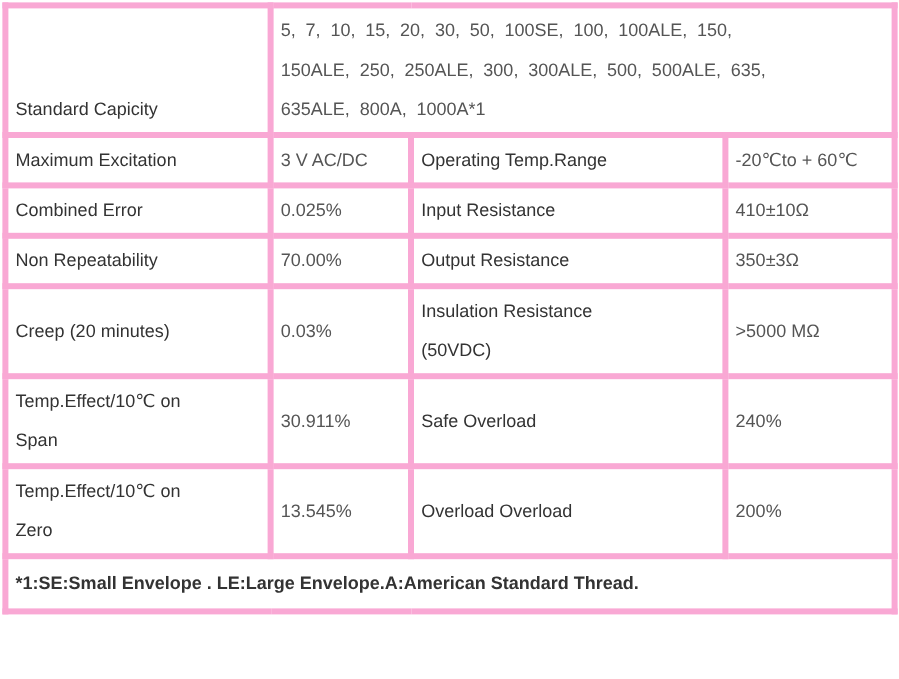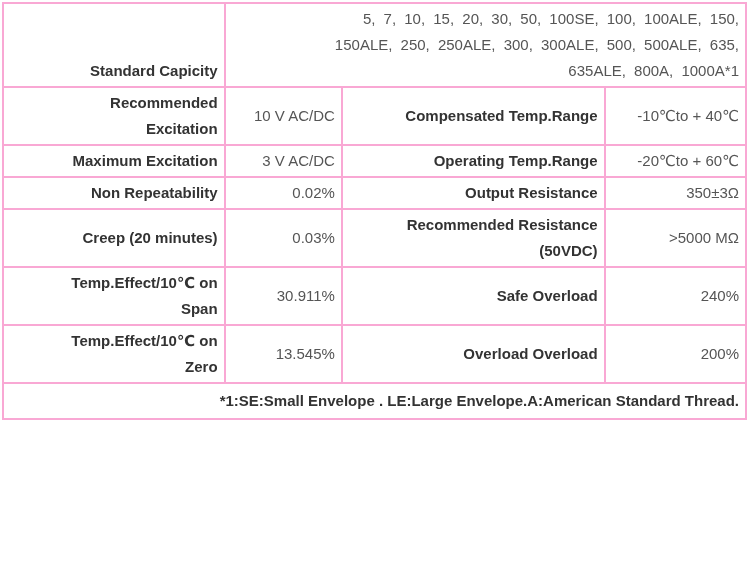--- a/index.html
+++ b/index.html
@@ -22,31 +22,30 @@
     table-layout: fixed;
     width: 745px;
     font-family: "Liberation Sans", "DejaVu Sans", sans-serif;
     font-size: 15px;
   }
   table.spec col.c1 { width: 221px; }
   table.spec col.c2 { width: 117px; }
   table.spec col.c3 { width: 262px; }
   table.spec col.c4 { width: 141px; }
   table.spec td {
-    border: 2px solid #f9a8d4;
+    border: 5px solid #f9a8d4;
     padding: 2px 6px;
-    line-height: 26px;
+    line-height: 33px;
     vertical-align: middle;
     white-space: pre-line;
     overflow: hidden;
     word-wrap: break-word;
-    text-align: right;
   }
   td.label {
-    font-weight: bold;
+    font-weight: normal;
     color: #333333;
   }
   td.value {
     font-weight: normal;
     color: #555555;
   }
   tr.row-capacity td.label { vertical-align: bottom; }
   tr.row-capacity td.value { word-spacing: 4px; }
   tr.row-footnote td {
     font-weight: bold;
@@ -66,48 +65,47 @@
         <col class="c4">
     </colgroup>
     <tbody>
       <tr class="row-capacity">
         <td class="label">Standard Capicity</td>
         <td class="value" colspan="3">5, 7, 10, 15, 20, 30, 50, 100SE, 100, 100ALE, 150,
 150ALE, 250, 250ALE, 300, 300ALE, 500, 500ALE, 635,
 635ALE, 800A, 1000A*1</td>
       </tr>
 
-      <tr>
-        <td class="label">Recommended
-Excitation</td>
-        <td class="value">10 V AC/DC</td>
-        <td class="label">Compensated Temp.Range</td>
-        <td class="value">-10℃to + 40℃</td>
-      </tr>
 
       <tr>
         <td class="label">Maximum Excitation</td>
         <td class="value">3 V AC/DC</td>
         <td class="label">Operating Temp.Range</td>
         <td class="value">-20℃to + 60℃</td>
       </tr>
 
 
+      <tr>
+        <td class="label">Combined Error</td>
+        <td class="value">0.025%</td>
+        <td class="label">Input Resistance</td>
+        <td class="value">410±10Ω</td>
+      </tr>
 
       <tr>
         <td class="label">Non Repeatability</td>
-        <td class="value">0.02%</td>
+        <td class="value">70.00%</td>
         <td class="label">Output Resistance</td>
         <td class="value">350±3Ω</td>
       </tr>
 
       <tr>
         <td class="label">Creep (20 minutes)</td>
         <td class="value">0.03%</td>
-        <td class="label">Recommended Resistance
+        <td class="label">Insulation Resistance
 (50VDC)</td>
         <td class="value">&gt;5000 MΩ</td>
       </tr>
 
 
       <tr>
         <td class="label">Temp.Effect/10℃ on
 Span</td>
         <td class="value">30.911%</td>
         <td class="label">Safe Overload</td>

